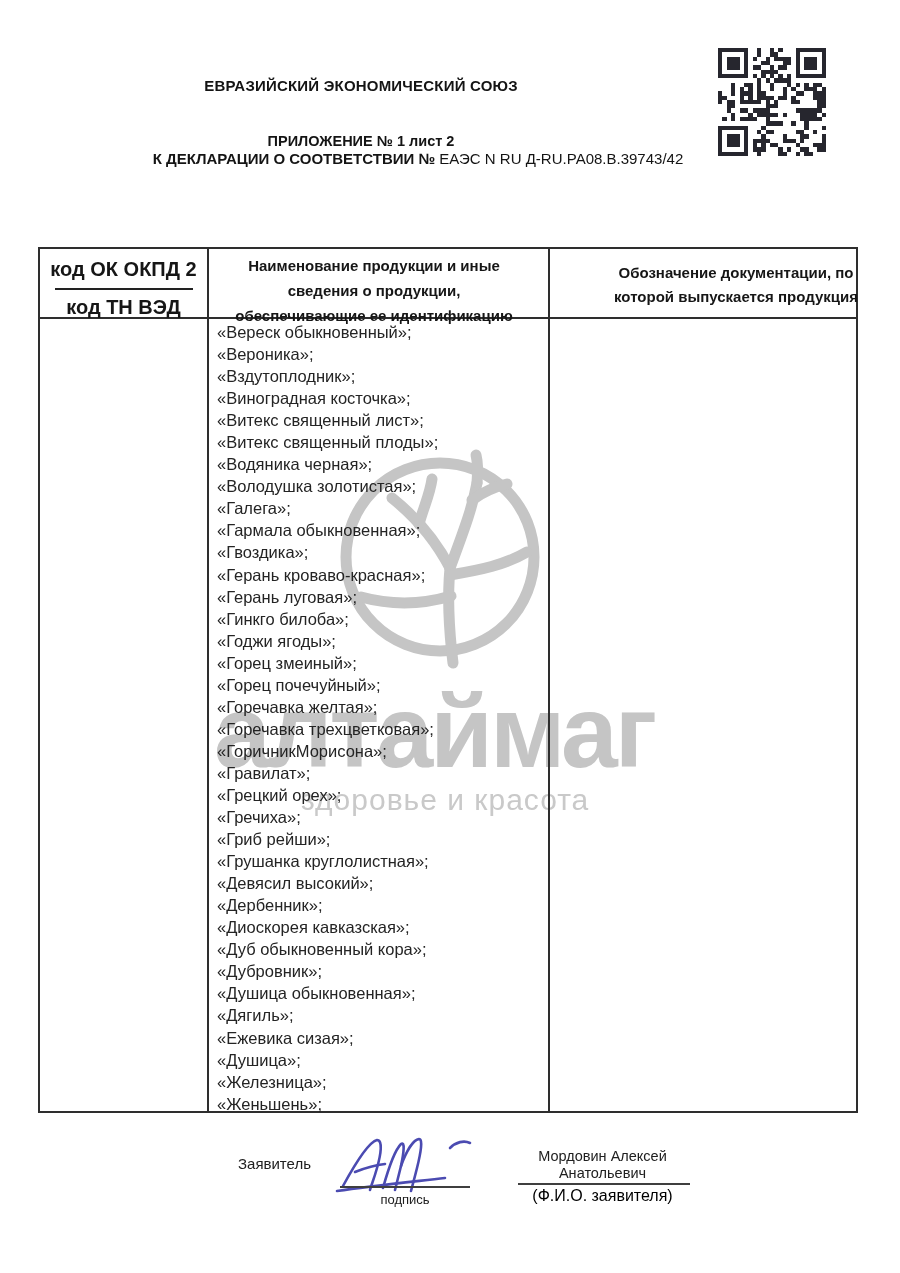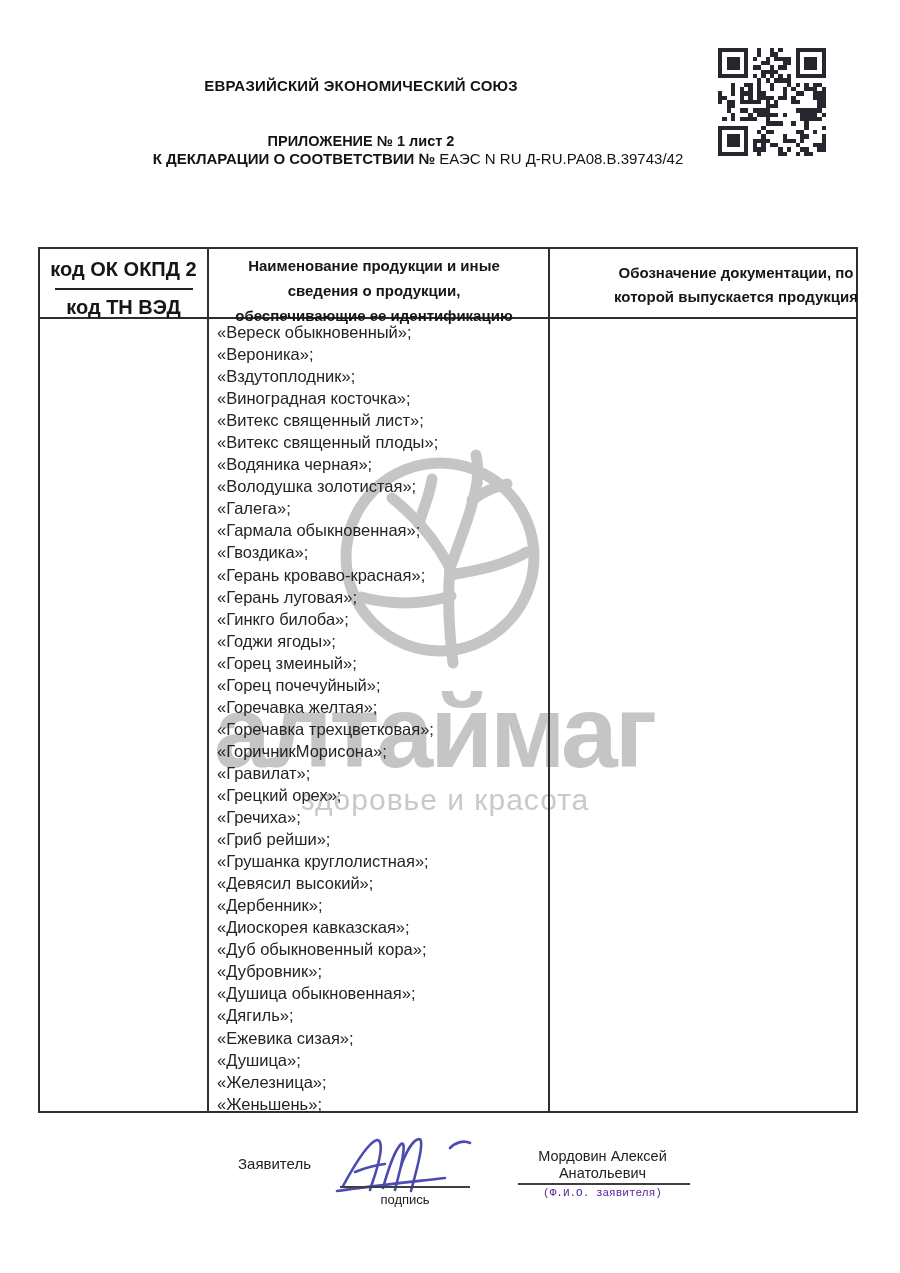--- a/index.html
+++ b/index.html
@@ -45,21 +45,21 @@
   .sig-scribble { position:absolute; left:335px; top:1134px; }
   .sig-line { position:absolute; left:340px; top:1186px; width:130px; height:0;
               border-top:2px solid #3f3f3f; }
   .sig-caption { position:absolute; left:340px; top:1192px; width:130px; text-align:center;
               font-size:13px; color:#202020; }
   .name-block { position:absolute; left:515px; top:1148px; width:175px; text-align:center;
               font-size:14.5px; line-height:17px; color:#202020; }
   .name-line { position:absolute; left:518px; top:1183px; width:172px; height:0;
               border-top:2px solid #3f3f3f; }
   .name-caption { position:absolute; left:515px; top:1187px; width:175px; text-align:center;
-              font-size:11px; color:#4c1d95;font-family:Liberation Mono, monospace; }
+              font-size:16px; color:#000000; }
 </style>
 </head>
 <body>
 
 <div class="page">
 
   <svg class="wm-svg" width="900" height="1273" viewBox="0 0 900 1273" aria-hidden="true">
     <g fill="none" stroke="#c5c5c5" stroke-width="11" stroke-linecap="round">
       <circle cx="440" cy="557" r="94" stroke-width="11"></circle>
       <path d="M 453,663 C 449,630 447,600 450,568"></path>

